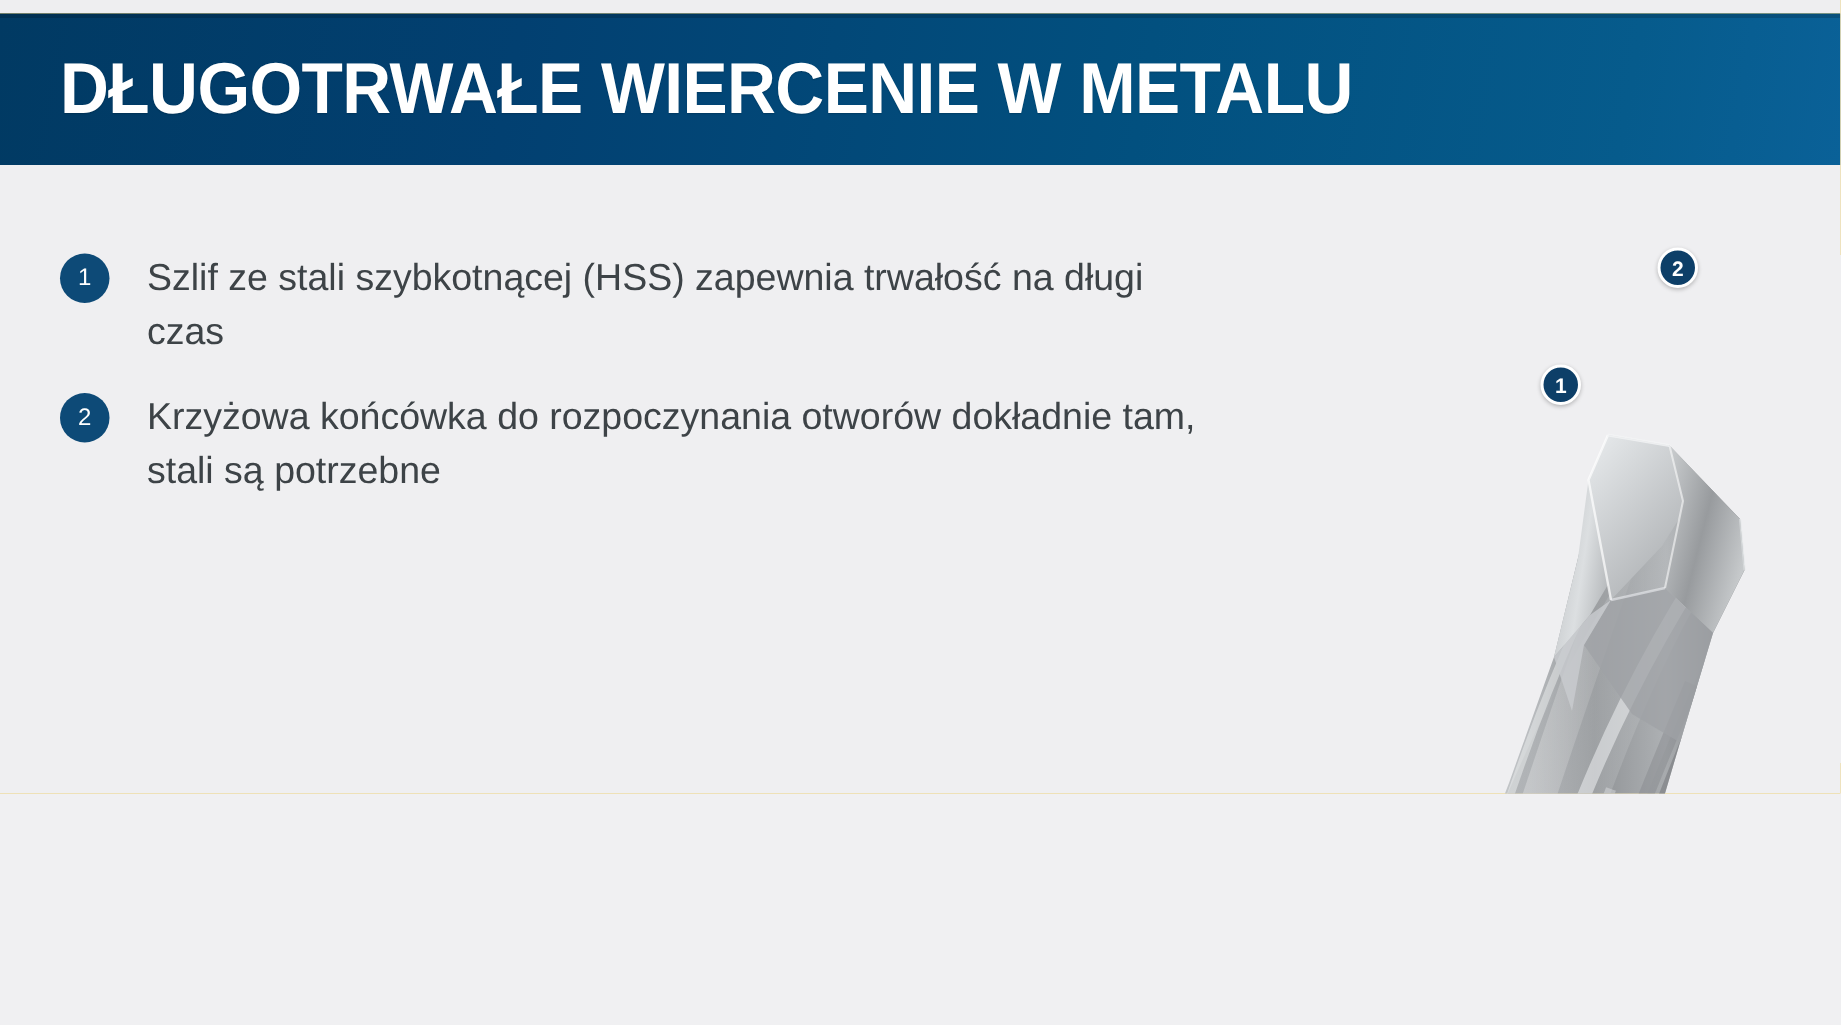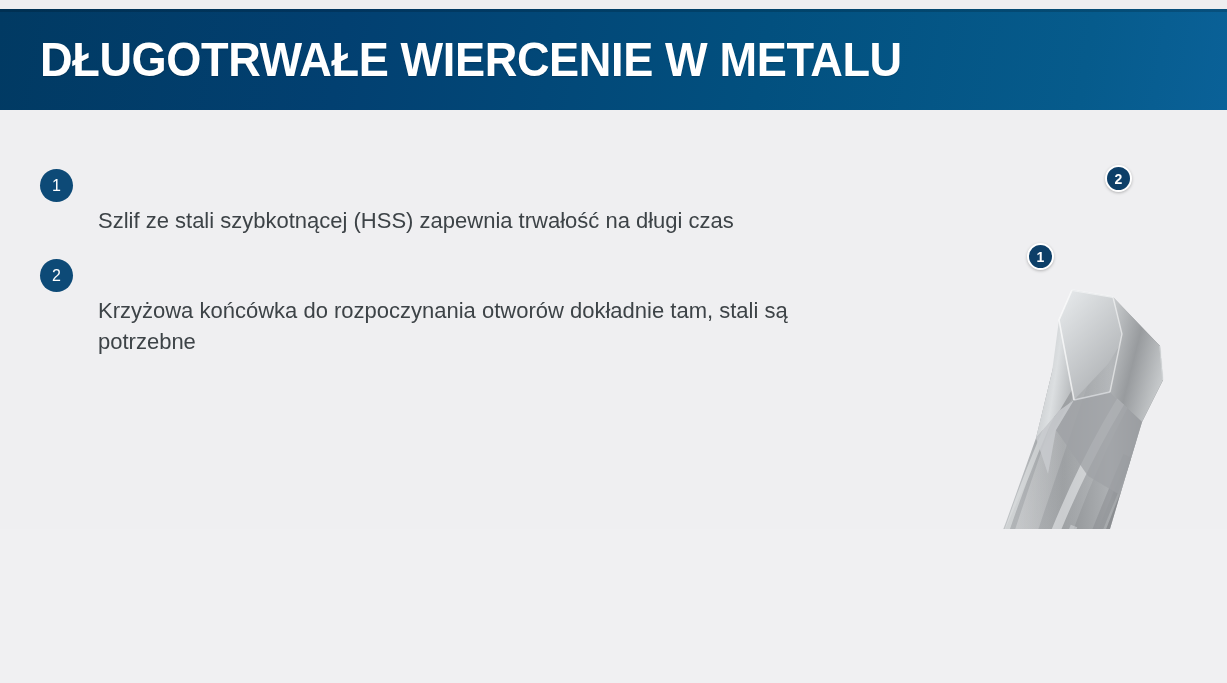--- a/index.html
+++ b/index.html
@@ -101,25 +101,24 @@
     font-weight: 400;
     display: flex;
     align-items: center;
     justify-content: center;
     margin-top: 1px;
     user-select: none;
   }
   .feature-text {
     margin-left: 25px;
     color: #3d4347;
-    font-size: 22px;
+    font-size: 25px;
     line-height: 1.42;
     font-weight: 400;
     max-width: 700px;
-    margin-top: 37px;
   }
 
   
   .product-photo {
     position: absolute;
     top: 150px;
     left: 860px;
     width: 367px;
     height: 533px;
     overflow: hidden;

